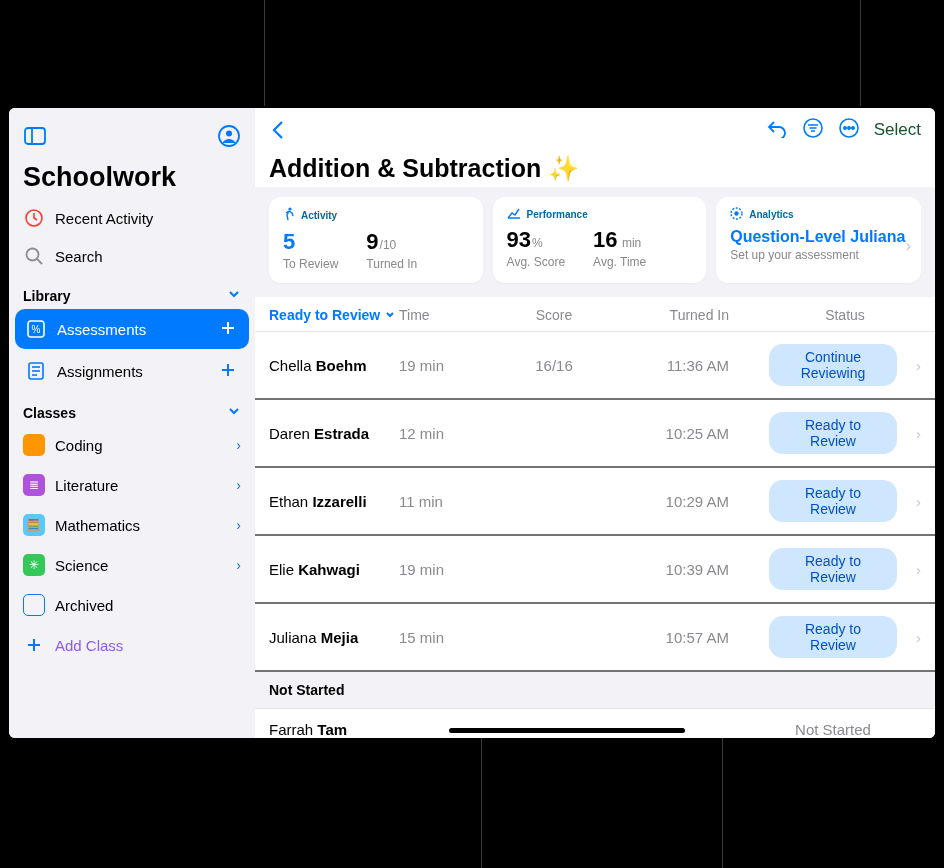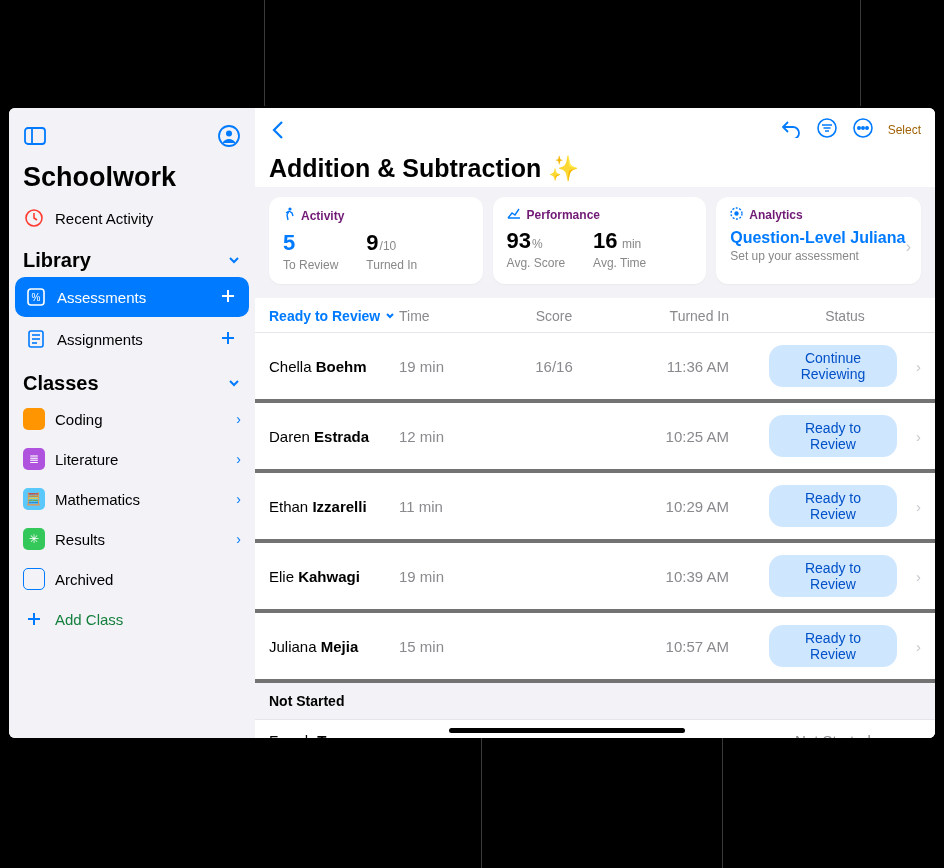--- a/index.html
+++ b/index.html
@@ -5,61 +5,61 @@
   * { box-sizing: border-box; margin: 0; padding: 0; }
   html, body { width: 944px; height: 868px; background: #000; font-family: -apple-system, "SF Pro Text", "Helvetica Neue", Arial, sans-serif; }
   .stage { position: absolute; left: 9px; top: 108px; width: 926px; height: 630px; background: #fff; border-radius: 6px; overflow: hidden; display: flex; }
   
   .sidebar { width: 246px; background: #f2f2f7; display: flex; flex-direction: column; padding-top: 8px; }
   .sidebar-top { display: flex; justify-content: space-between; padding: 6px 12px 0 12px; }
   .icon-btn { width: 28px; height: 28px; display:flex; align-items:center; justify-content:center; color:#007aff; }
   .app-title { font-size: 27px; font-weight: 700; padding: 12px 14px 6px 14px; color:#000; }
   .nav-item, .lib-item, .class-item { display:flex; align-items:center; gap:10px; padding: 8px 14px; font-size:15px; color:#000; }
   .nav-item .ic, .lib-item .ic, .class-item .ic { width:22px; height:22px; display:flex; align-items:center; justify-content:center; }
-  .section-hdr { display:flex; align-items:center; justify-content:space-between; padding: 12px 14px 4px 14px; font-size:20px; font-weight:700; color:#000;}
+  .section-hdr { display:flex; align-items:center; justify-content:space-between; padding: 12px 14px 4px 14px; font-size:14px; font-weight:700; color:#000;}
   .chev-down { color:#007aff; }
   .lib-item { justify-content: space-between; padding: 9px 12px 9px 10px; margin: 1px 6px; border-radius: 10px; }
   .lib-item .left { display:flex; align-items:center; gap:10px; }
   .lib-item.active { background:#007aff; color:#fff; }
   .lib-item.active .ic svg { stroke:#fff; fill:none; }
   .lib-item .plus { color:#007aff; }
   .lib-item.active .plus { color:#fff; }
   .class-item { justify-content: space-between; padding:9px 14px 9px 14px;}
   .class-item .left { display:flex; align-items:center; gap:10px; }
   .class-chev { color:#007aff; font-size:14px;}
   .ic-badge { width:22px; height:22px; border-radius:5px; display:flex; align-items:center; justify-content:center; font-size:12px; color:#fff;}
-  .add-class { color:#15803d; }
+  .add-class { color:#8b5cf6; }
   
   .main { flex:1; background:#fff; display:flex; flex-direction:column; }
   .main-top { display:flex; justify-content:space-between; align-items:center; padding: 8px 14px 0 10px; }
   .main-top .right { display:flex; align-items:center; gap:14px; color:#007aff; }
-  .main-top .select { font-size:12px; color:#a16207; }
+  .main-top .select { font-size:17px; color:#14532d; }
   .page-title { font-size:25px; font-weight:700; padding: 10px 14px 4px 14px; }
   .cards { display:flex; gap:10px; padding: 10px 14px 14px 14px; background:#f2f2f7; }
   .cards-wrap { background:#f2f2f7; }
   .card { background:#fff; border-radius:12px; padding:10px 14px 12px 14px; box-shadow: 0 1px 2px rgba(0,0,0,0.04); flex:1; position:relative;}
-  .card-hdr { display:flex; align-items:center; gap:6px; color:#701a75; font-size:12px; font-weight:600; margin-bottom:6px;}
+  .card-hdr { display:flex; align-items:center; gap:6px; color:#0369a1; font-size:10px; font-weight:600; margin-bottom:6px;}
   .metrics { display:flex; gap:28px; }
   .metric .big { font-size:22px; font-weight:700; color:#000; }
   .metric .big-blue { color:#007aff; }
   .metric .unit { font-size:12px; color:#888; font-weight:500; margin-left:1px;}
   .metric .sub { font-size:12px; color:#888; margin-top:2px;}
   .analytics-title { color:#007aff; font-size:16px; font-weight:700; margin-top:2px;}
   .analytics-sub { font-size:12px; color:#888; margin-top:2px;}
   .card .chev-right { position:absolute; right:10px; top:50%; transform:translateY(-15%); color:#c7c7cc; font-size:16px;}
   
   .tbl-hdr { display:flex; align-items:center; padding: 10px 14px 8px 14px; font-size:14px; color:#8a8a8e; border-bottom:1px solid #e5e5ea; background:#fff;}
   .col-name { flex: 0 0 130px; }
   .col-time { flex: 0 0 100px; }
   .col-score { flex: 0 0 110px; text-align:center;}
   .col-turned { flex: 0 0 120px; text-align:right;}
   .col-status { flex:1; text-align:center; padding-left:64px;}
   .col-chev { flex:0 0 24px; text-align:right; color:#c7c7cc;}
   .tbl-hdr .ready { color:#007aff; font-weight:600; display:flex; align-items:center; gap:4px;}
-  .row { display:flex; align-items:center; padding: 12px 14px; font-size:15px; border-bottom:4px solid #737373; background:#fff;}
+  .row { display:flex; align-items:center; padding: 12px 14px; font-size:15px; border-bottom:2px solid #737373; background:#fff;}
   .row .name { flex:0 0 130px; }
   .row .name .first { font-weight:400;} .row .name .last { font-weight:700;}
   .row .time { flex:0 0 100px; color:#8a8a8e;}
   .row .score { flex:0 0 110px; color:#8a8a8e; text-align:center;}
   .row .turned { flex:0 0 120px; color:#8a8a8e; text-align:right;}
   .row .status { flex:1; text-align:center; padding-left:40px;}
   .row .chev { flex:0 0 24px; text-align:right; color:#c7c7cc;}
   .pill { display:inline-block; background:#cfe6ff; color:#0051c7; border-radius:14px; padding:5px 12px; font-size:14px; font-weight:500;}
   .group-hdr { background:#f2f2f7; padding:10px 14px; font-size:14px; font-weight:700; color:#000; border-bottom:1px solid #e5e5ea;}
   .status-plain { color:#8a8a8e; }
@@ -97,20 +97,29 @@
 
     <div class="nav-item">
       <span class="ic">
         <svg width="20" height="20" viewBox="0 0 20 20" fill="none" stroke="#ff3b30" stroke-width="1.6">
             <circle cx="10" cy="10" r="8"></circle>
             <path d="M10 5v5l3 2"></path>
           </svg>
       </span>
       <span>Recent Activity</span>
     </div>
+    <div class="nav-item">
+      <span class="ic">
+        <svg width="20" height="20" viewBox="0 0 20 20" fill="none" stroke="#8e8e93" stroke-width="1.8">
+            <circle cx="8.5" cy="8.5" r="6"></circle>
+            <line x1="13" y1="13" x2="18" y2="18"></line>
+          </svg>
+      </span>
+      <span>Search</span>
+    </div>
 
     <div class="section-hdr">
       <span>Library</span>
       <span class="chev-down">
         <svg width="14" height="14" viewBox="0 0 14 14" fill="none" stroke="#007aff" stroke-width="2">
             <path d="M3 5l4 4 4-4"></path>
           </svg>
       </span>
     </div>
     <div class="lib-item active">
@@ -176,21 +185,21 @@
         <div class="class-item">
           <div class="left">
             <span class="ic-badge" style="background:#5ac8fa">🧮</span>
             <span>Mathematics</span>
           </div>
           <span class="class-chev">›</span>
         </div>
         <div class="class-item">
           <div class="left">
             <span class="ic-badge" style="background:#34c759">✳</span>
-            <span>Results</span>
+            <span>Science</span>
           </div>
           <span class="class-chev">›</span>
         </div>
         <div class="class-item">
           <div class="left">
             <span class="ic-badge" style="background:transparent;border:1.5px solid #007aff;color:#007aff">
               <svg width="14" height="14" viewBox="0 0 14 14" fill="none" stroke="#007aff" stroke-width="1.5">
                 <rect x="2" y="3" width="10" height="3/">
                   <rect x="3" y="6" width="8" height="6/"></rect>
                 </rect>

